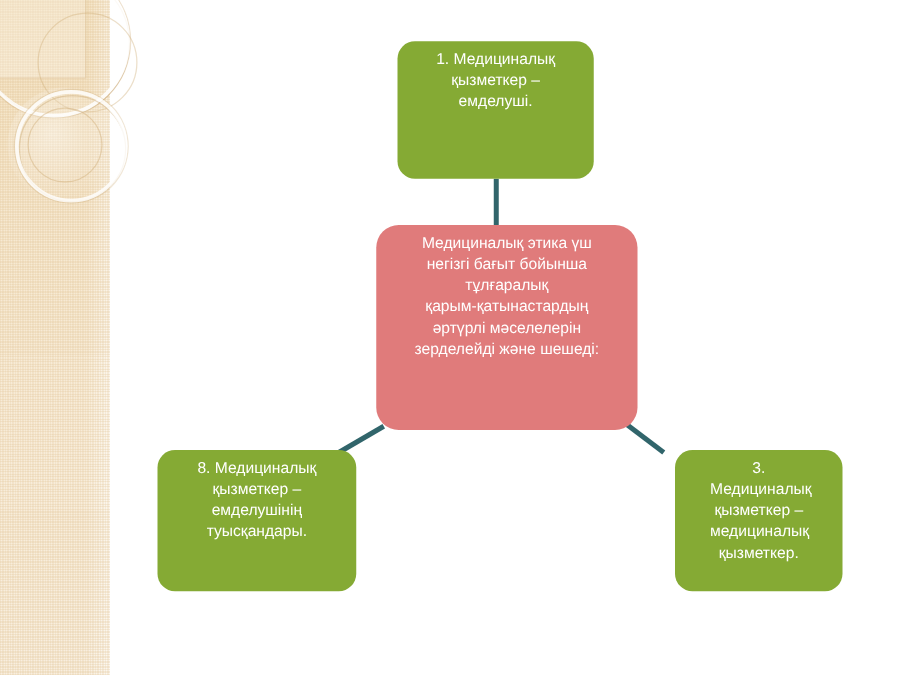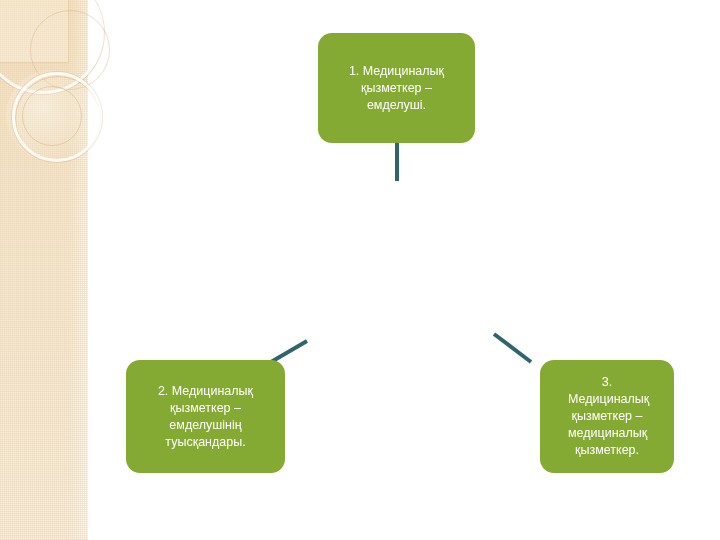--- a/index.html
+++ b/index.html
@@ -127,21 +127,20 @@
     width: 720px;
     height: 540px;
     pointer-events: none;
   }
 
   
   .node {
     position: absolute;
     box-sizing: border-box;
     display: flex;
-    align-items: center;
     justify-content: center;
     text-align: center;
     color: #ffffff;
     border-radius: 14px;
     padding: 6px 28px;
   }
   .node .node-text {
     display: block;
     width: 100%;
     white-space: pre-line;
@@ -208,23 +207,31 @@
     <line x1="307" y1="341" x2="271" y2="362" stroke="#31656b" stroke-width="4"></line>
     <line x1="494" y1="334" x2="531" y2="362" stroke="#31656b" stroke-width="4"></line>
   </svg>
 
   <div class="node" id="node-top">
     <span class="node-text">1. Медициналық
 қызметкер –
 емделуші.</span>
   </div>
 
+  <div class="node" id="node-center">
+    <span class="node-text">Медициналық этика үш
+негізгі бағыт бойынша
+тұлғаралық
+қарым-қатынастардың
+әртүрлі мәселелерін
+зерделейді және шешеді:</span>
+  </div>
 
   <div class="node" id="node-left">
-    <span class="node-text">2. Медициналық
+    <span class="node-text">8. Медициналық
 қызметкер –
 емделушінің
 туысқандары.</span>
   </div>
 
   <div class="node" id="node-right">
     <span class="node-text">3. Медициналық
 қызметкер –
 медициналық
 қызметкер.</span>

